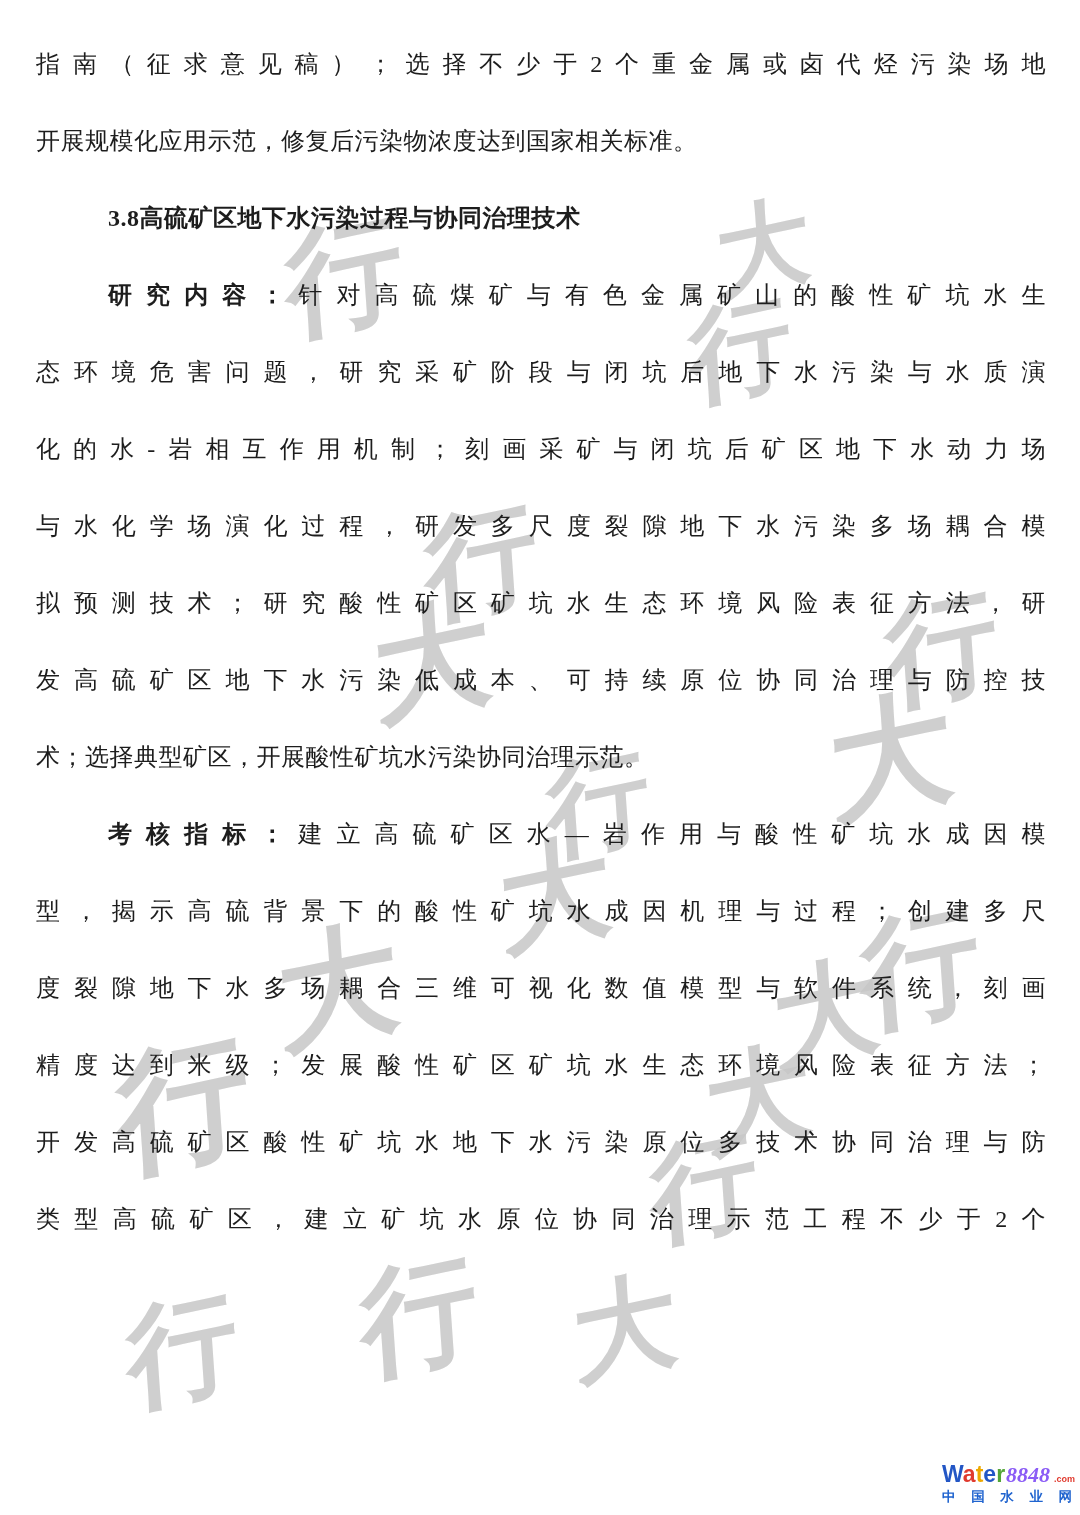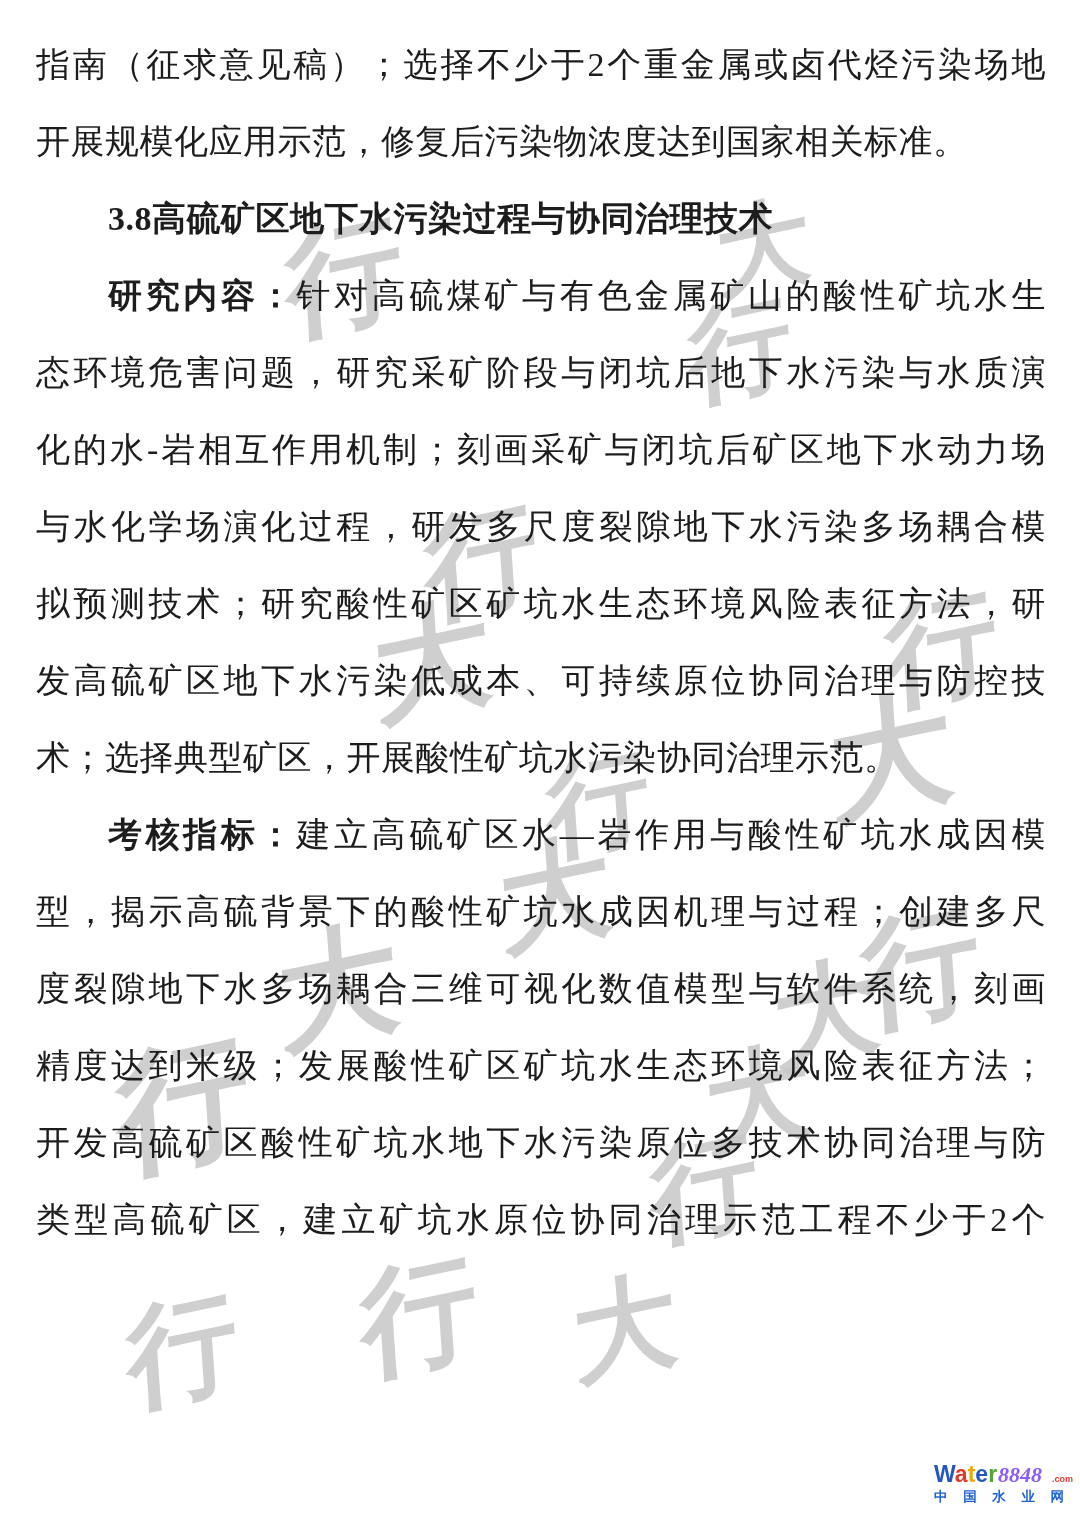--- a/index.html
+++ b/index.html
@@ -24,47 +24,47 @@
   
   .content{
     position:absolute;
     left:36px;right:34px;top:26px;
     z-index:1;
     color:#1d1d1d;
   }
   .line{
     height:77px;
     line-height:77px;
-    font-size:34px;
+    font-size:24px;
     letter-spacing:.5px;
   }
   .line.justify{
     text-align:justify;
     text-align-last:justify;
     text-justify:inter-character;
   }
   .line.indent{text-indent:72px;}
   .seg-b{font-weight:700;}
   .line sup{font-size:58%;vertical-align:super;line-height:0;}
   
   .logo{
     position:absolute;
-    right:16px;bottom:9px;
+    right:8px;bottom:9px;
     z-index:2;
     width:130px;
     font-family:"Liberation Sans","DejaVu Sans",sans-serif;
   }
   .logo-top{display:flex;align-items:baseline;justify-content:flex-start;}
   .logo-word{font-weight:700;font-size:23px;line-height:1;}
   .logo-number{
     font-family:"Liberation Serif","DejaVu Serif",serif;
     font-style:italic;font-weight:600;font-size:22px;line-height:1;
     margin-left:1px;
   }
-  .logo-tld{font-size:9px;font-weight:700;line-height:1;margin-left:10px;}
+  .logo-tld{font-size:9px;font-weight:700;line-height:1;margin-left:4px;}
   .logo-sub{
     display:flex;justify-content:space-between;
     font-size:13.5px;font-weight:700;line-height:1.35;margin-top:2px;
   }
 </style>
 </head>
 <body>
 
 <div class="page">
   <div class="wm-layer">

